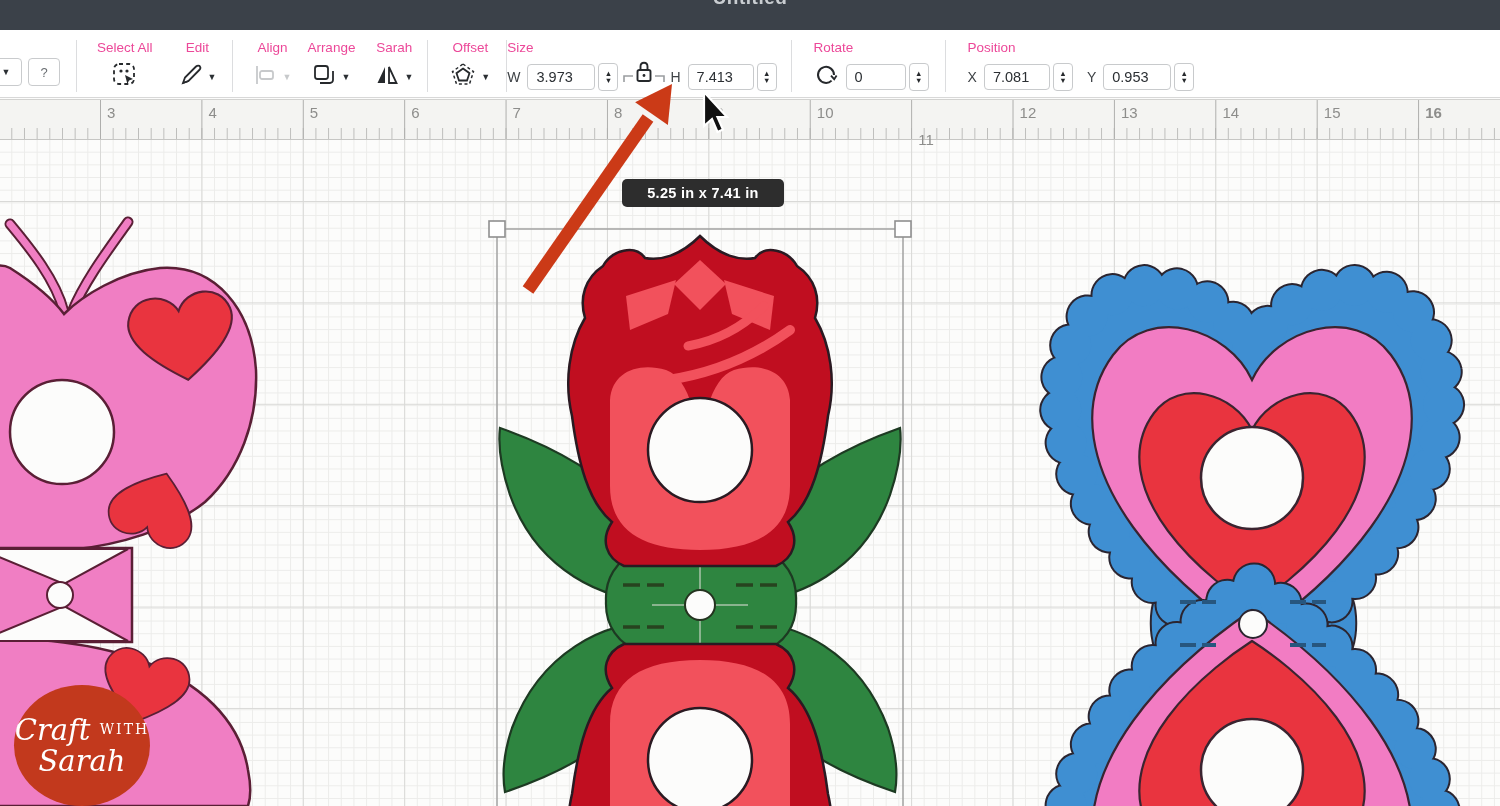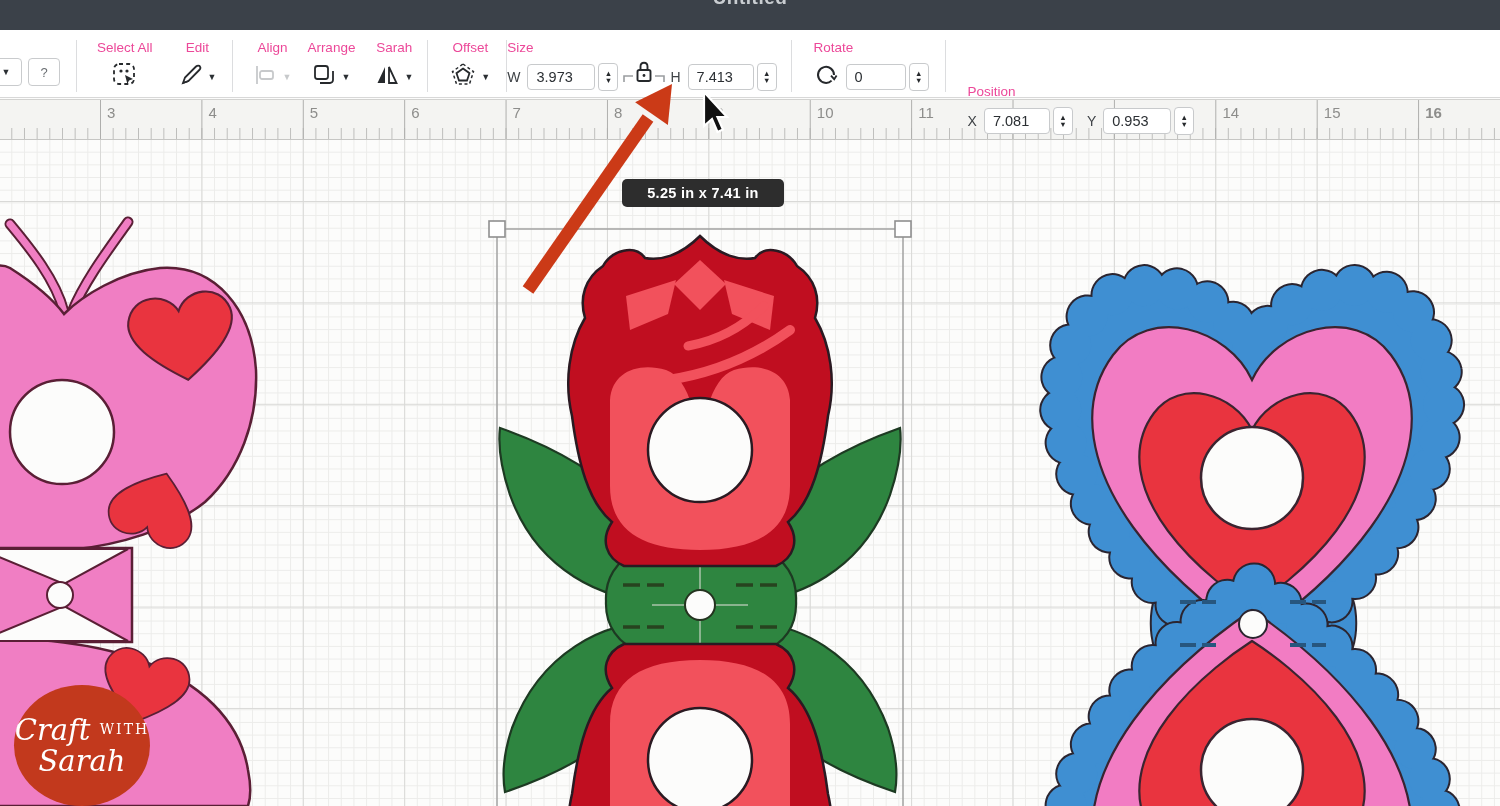--- a/index.html
+++ b/index.html
@@ -231,21 +231,21 @@
       <input class="num-input" style="width: 42px;" readonly="" value="0">
       <span class="stepper">
         <span>▲</span>
         <span>▼</span>
       </span>
     </div>
   </div>
 
   <div class="tb-divider" style="margin-left:16px;"></div>
 
-  <div class="tool-group" style="margin-left:22px;margin-top:44px;">
+  <div class="tool-group" style="margin-left:22px;">
     <span class="group-label left">Position</span>
     <div class="fields-row">
       <span class="axis-label">X</span>
       <input class="num-input" style="width: 48px;" readonly="" value="7.081">
       <span class="stepper">
         <span>▲</span>
         <span>▼</span>
       </span>
       <span class="axis-label" style="margin-left:14px;">Y</span>
       <input class="num-input" style="width: 50px;" readonly="" value="0.953">
@@ -259,21 +259,21 @@
 
 <div class="ruler">
     <span class="ruler-num" style="left: 107px;">3</span>
     <span class="ruler-num" style="left: 208.4px;">4</span>
     <span class="ruler-num" style="left: 309.8px;">5</span>
     <span class="ruler-num" style="left: 411.2px;">6</span>
     <span class="ruler-num" style="left: 512.6px;">7</span>
     <span class="ruler-num" style="left: 614px;">8</span>
     <span class="ruler-num" style="left: 715.4px;">9</span>
     <span class="ruler-num" style="left: 816.8px;">10</span>
-    <span class="ruler-num" style="left: 918.2px;">11</span>
+    <span class="ruler-num" style="left: 918.2px; margin-top: 27px;">11</span>
     <span class="ruler-num" style="left: 1019.6px;">12</span>
     <span class="ruler-num" style="left: 1121px;">13</span>
     <span class="ruler-num" style="left: 1222.4px;">14</span>
     <span class="ruler-num" style="left: 1323.8px;">15</span>
     <span class="ruler-num" style="left: 1425.2px; font-weight: bold;">16</span>
   </div>
 
 <div class="canvas">
   <svg class="canvas-svg" width="1500" height="666" viewBox="0 140 1500 666">
     <defs>

